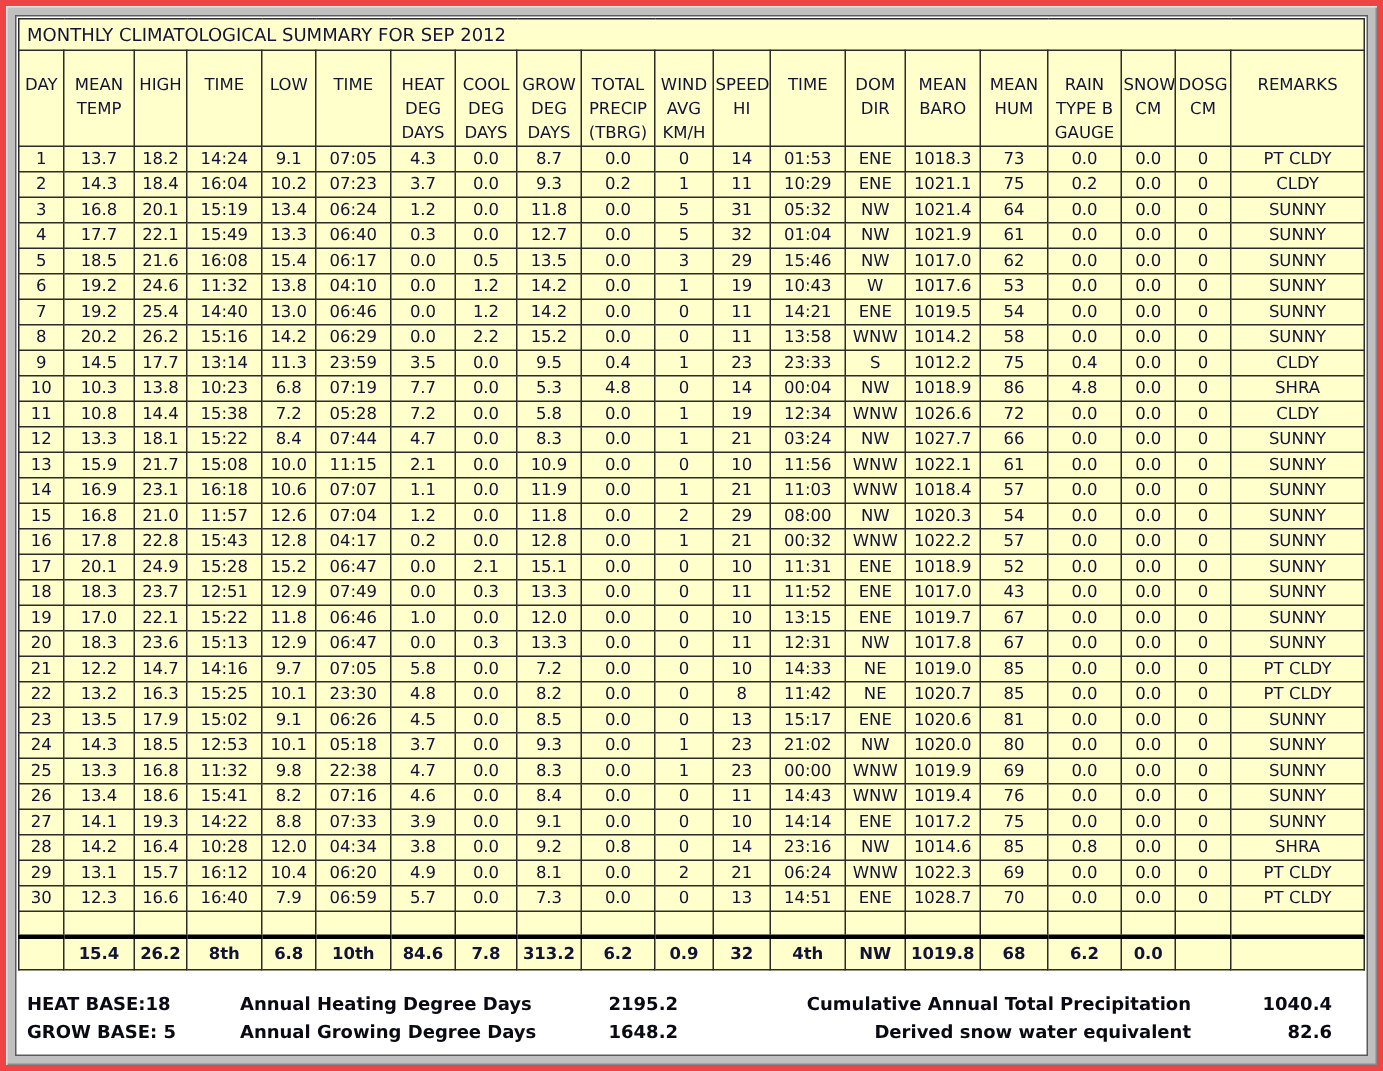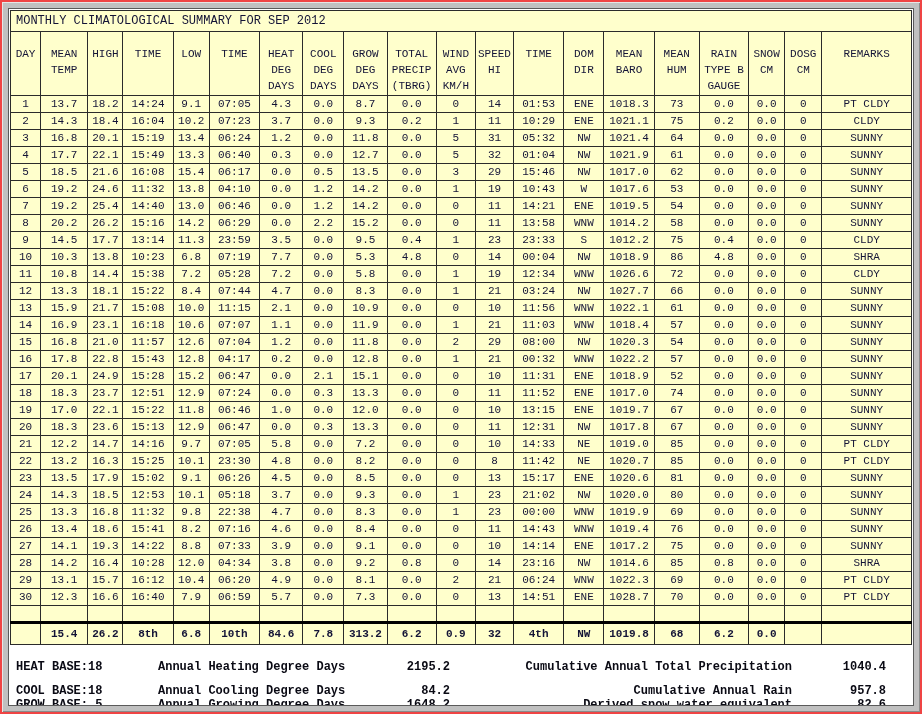--- a/index.html
+++ b/index.html
@@ -1,25 +1,24 @@
 <!DOCTYPE html>
 <html style="--panel_bg: #FFFFCC; --text: #131336; --grid: #2B2B2B; --frame: #C0C0C0;"><head>
 <meta charset="utf-8">
 <style>
   * { margin:0; padding:0; box-sizing:border-box; }
   html,body { background:#e8e8e8; }
   body { font-family:"DejaVu Sans", sans-serif; }
   .window {
     width:922px; height:714px;
     background:var(--frame,#c0c0c0);
-    border:2px solid #ef4444;
+    border:4px solid #ef4444;
     box-shadow: inset 1px 1px 0 #e6e6e6, inset -1px -1px 0 #8a8a8a;
     padding:6px;
     position:relative;
-    font-family:Liberation Mono, monospace;
   }
   .content {
     width:100%; height:100%;
     background:#ffffff;
     border:1px solid #5a5a5a;
     overflow:hidden;
     padding:1px;
   }
   table.climate {
     border-collapse:collapse;
@@ -539,31 +538,31 @@
             <td>0.0</td>
             <td>0</td>
             <td>SUNNY</td>
           </tr>
           <tr>
             <td>18</td>
             <td>18.3</td>
             <td>23.7</td>
             <td>12:51</td>
             <td>12.9</td>
-            <td>07:24</td>
+            <td>07:49</td>
             <td>0.0</td>
             <td>0.3</td>
             <td>13.3</td>
             <td>0.0</td>
             <td>0</td>
             <td>11</td>
             <td>11:52</td>
             <td>ENE</td>
             <td>1017.0</td>
-            <td>74</td>
+            <td>43</td>
             <td>0.0</td>
             <td>0.0</td>
             <td>0</td>
             <td>SUNNY</td>
           </tr>
           <tr>
             <td>19</td>
             <td>17.0</td>
             <td>22.1</td>
             <td>15:22</td>
@@ -874,28 +873,20 @@
     </table>
 
     <div class="footer">
       <div class="footer-row">
         <span class="f-label">HEAT BASE:18</span>
         <span class="f-desc">Annual Heating Degree Days</span>
         <span class="f-val">2195.2</span>
         <span class="f-desc2">Cumulative Annual Total Precipitation</span>
         <span class="f-val2">1040.4</span>
         <span class="f-tag">TBRG</span>
-      </div>
-      <div class="footer-row">
-        <span class="f-label">COOL BASE:18</span>
-        <span class="f-desc">Annual Cooling Degree Days</span>
-        <span class="f-val">84.2</span>
-        <span class="f-desc2">Cumulative Annual Rain</span>
-        <span class="f-val2">957.8</span>
-        <span class="f-tag">TYPE B</span>
       </div>
       <div class="footer-row">
         <span class="f-label">GROW BASE: 5</span>
         <span class="f-desc">Annual Growing Degree Days</span>
         <span class="f-val">1648.2</span>
         <span class="f-desc2">Derived snow water equivalent</span>
         <span class="f-val2">82.6</span>
         <span class="f-tag"></span>
       </div>
     </div>

